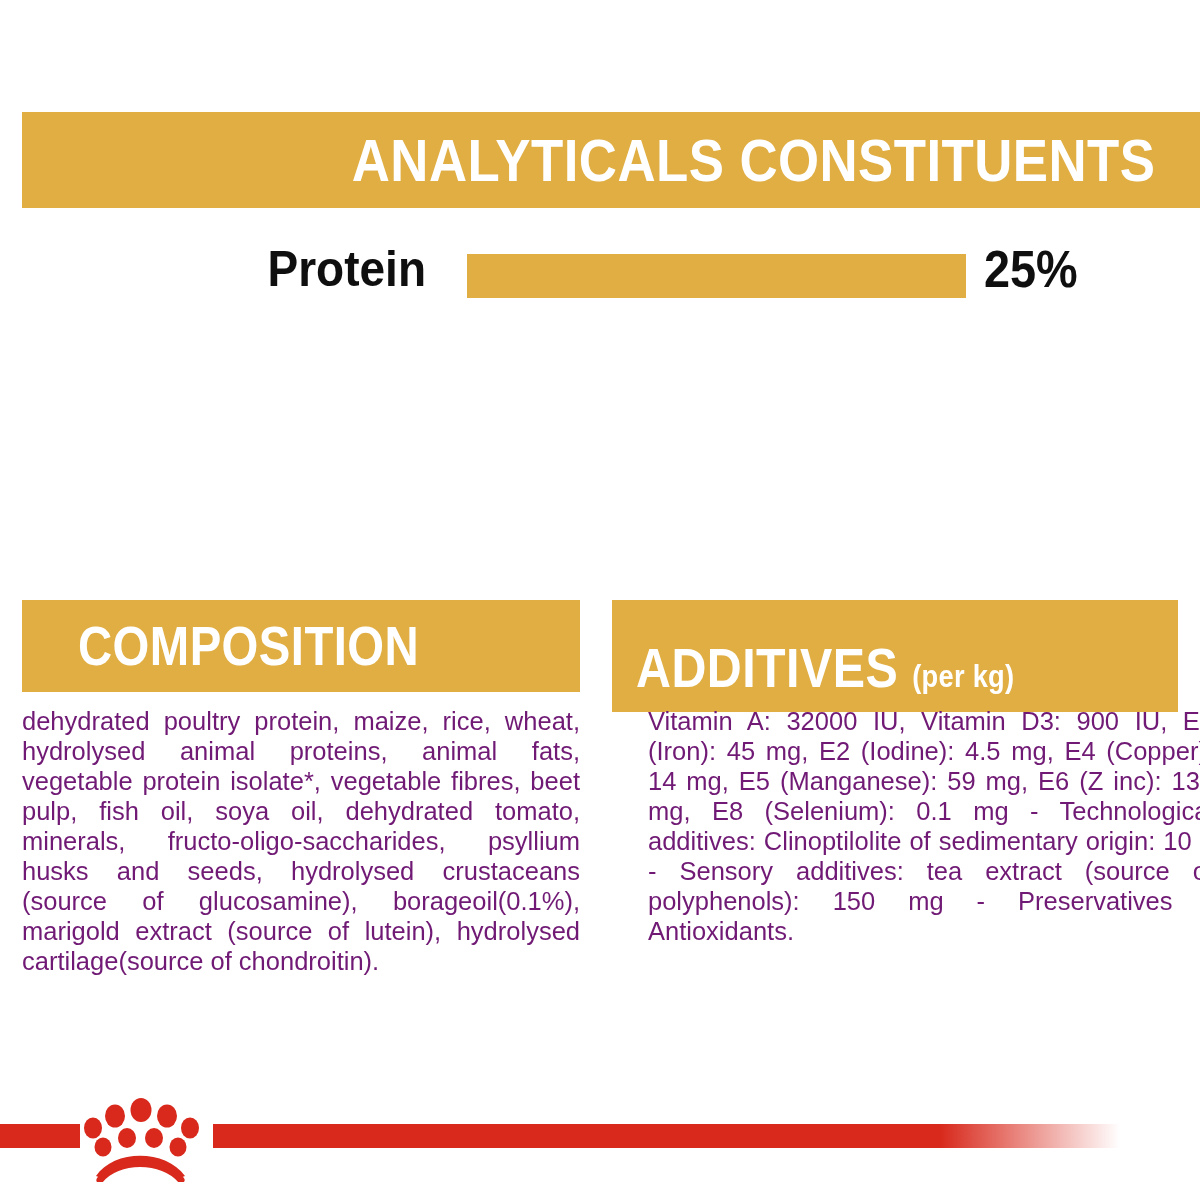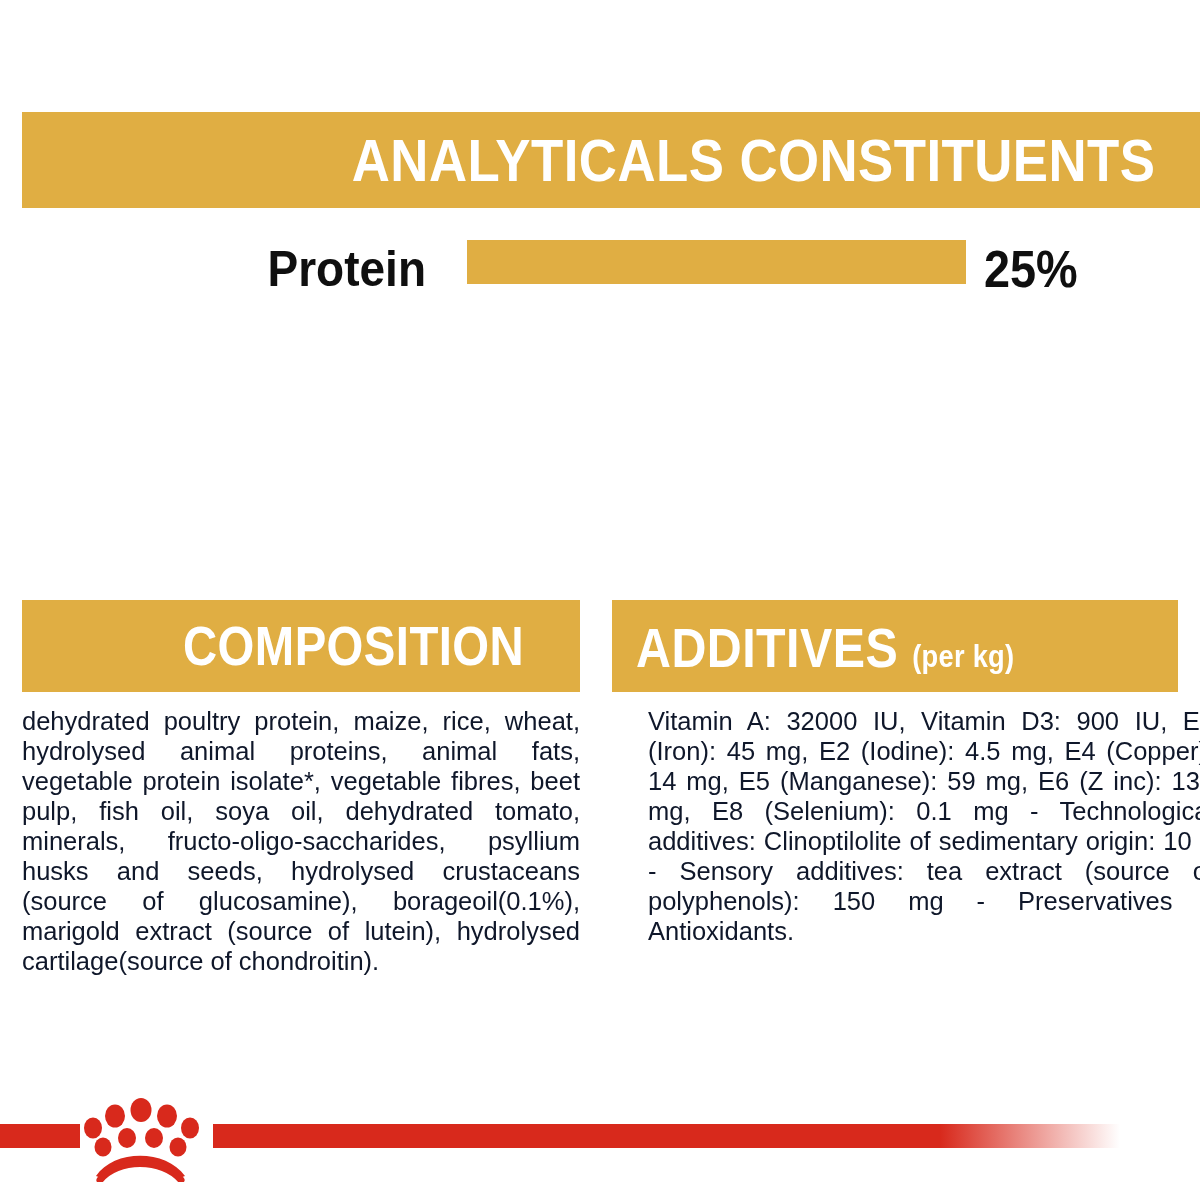--- a/index.html
+++ b/index.html
@@ -46,31 +46,30 @@
     transform: scaleX(0.88);
     transform-origin: center center;
   }
 
   #composition-banner {
     left: 22px;
     top: 600px;
     width: 558px;
     height: 92px;
     padding-left: 56px;
-    justify-content: flex-end;
   }
   #composition-banner .banner-title {
     font-size: 55px;
   }
 
   #additives-banner {
     left: 612px;
     top: 600px;
     width: 566px;
-    height: 92px;
+    height: 112px;
     padding-left: 24px;
     align-items: flex-end;
   }
   #additives-banner .additives-wrap {
     display: flex;
     align-items: baseline;
     transform: scaleX(0.88);
     transform-origin: left bottom;
     padding-bottom: 12px;
     white-space: nowrap;
@@ -117,21 +116,21 @@
     line-height: 58px;
     white-space: nowrap;
     transform: scaleX(0.92);
     transform-origin: right center;
   }
   .chart-bar-area {
     position: relative;
     margin-left: 41px;
     height: 58px;
     display: flex;
-    align-items: flex-start;
+    align-items: flex-end;
   }
   .chart-bar {
     background: #e0ae43;
     height: 44px;
     flex: 0 0 auto;
   }
   .chart-value {
     color: #0f0f0f;
     font-family: "Liberation Sans Narrow", "Liberation Sans", sans-serif;
     font-weight: 700;
@@ -140,21 +139,21 @@
     margin-left: 18px;
     white-space: nowrap;
     transform: scaleX(0.9);
     transform-origin: left center;
   }
 
   
   .body-col {
     position: absolute;
     top: 706px;
-    color: #0f172a;
+    color: #701a75;
     font-family: "Liberation Sans Narrow", "Liberation Sans", sans-serif;
     font-size: 25.5px;
     line-height: 30px;
     text-align: justify;
     text-justify: inter-word;
   }
   #composition-text { left: 22px; width: 558px; }
   #additives-text   { left: 648px; width: 566px; }
 
   

